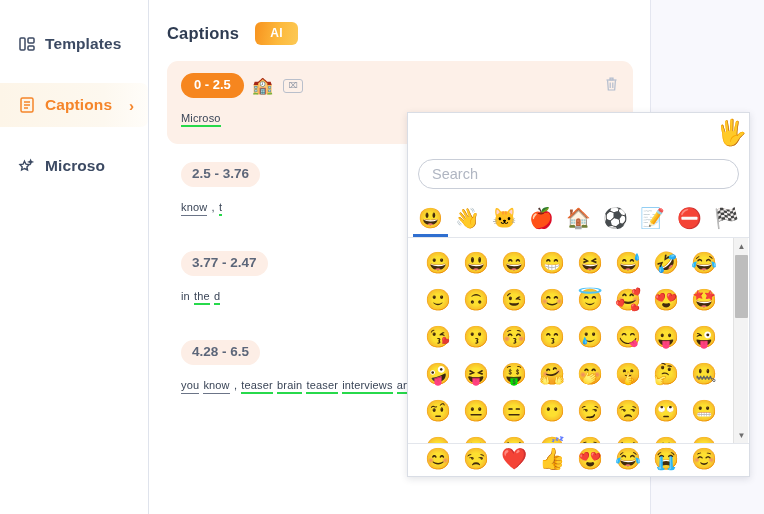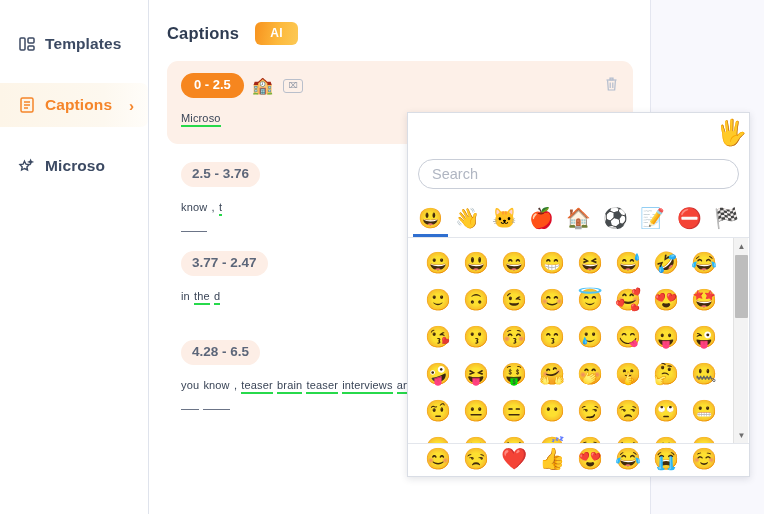--- a/index.html
+++ b/index.html
@@ -75,21 +75,21 @@
     width: 20px; height: 14px; border: 1.4px solid #b9bfcb; border-radius: 3px;
     display: inline-flex; align-items: center; justify-content: center;
     color: #8d95a4; font-size: 8px; line-height: 1;
   }
   .trash-btn { margin-left: auto; color: #b2bccd; font-size: 16px; line-height: 1; }
   .cap-text {
     margin-top: 11px; font-size: 11px; color: #3a4557;
     line-height: 1.72; letter-spacing: .15px; word-spacing: 1px;
   }
   .u-green { border-bottom: 2.6px solid #27d94b; padding-bottom: 1px; }
-  .u-gray  { border-bottom: 1.6px solid #6b7487; padding-bottom: 18px; }
+  .u-gray  { border-bottom: 1.6px solid #6b7487; padding-bottom: 2px; }
 
   
   #emoji-pop {
     position: absolute; left: 258px; top: 112px;
     width: 343px; background: #ffffff;
     border: 1px solid #d9dde5;
     box-shadow: 0 2px 7px rgba(30,40,60,.13);
     z-index: 40;
   }
   #emoji-search-row { padding: 10px 10px 9px 10px; }

